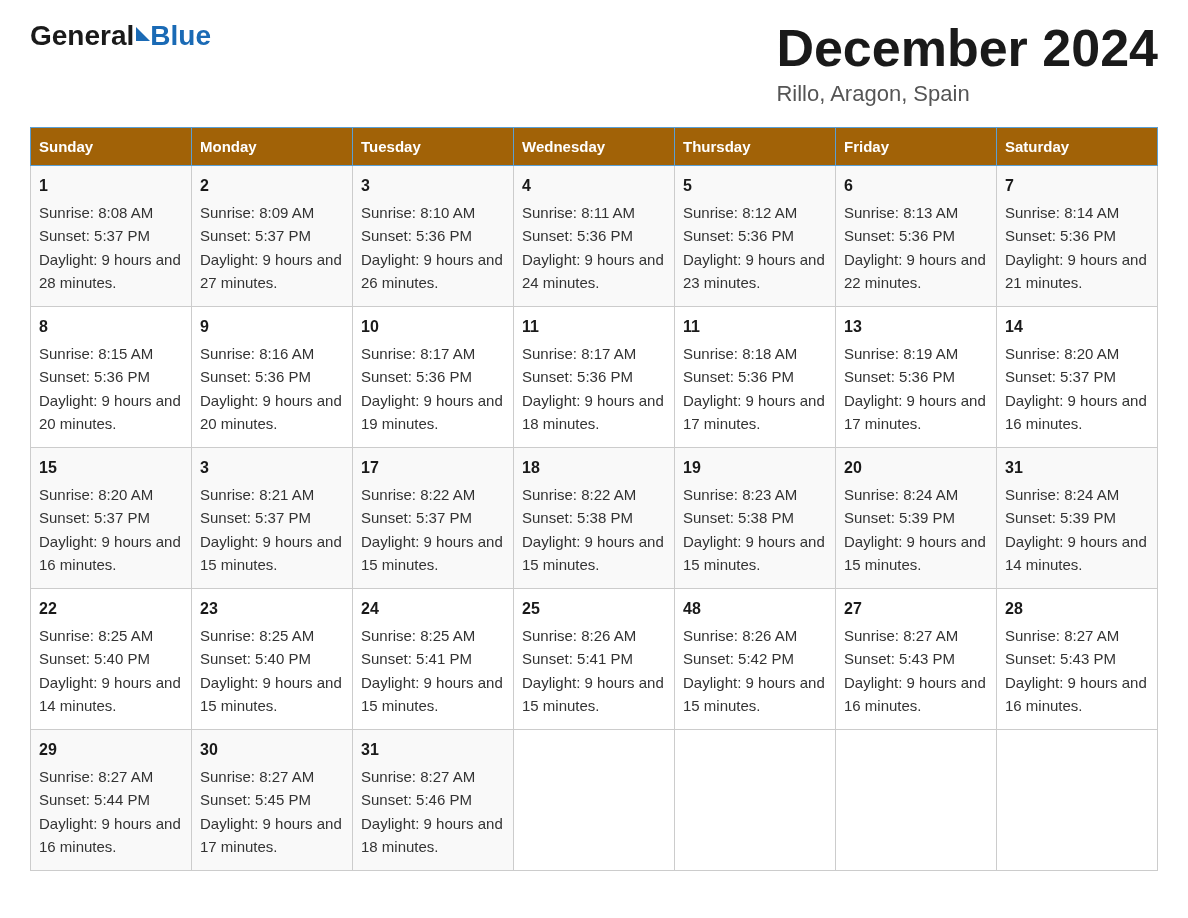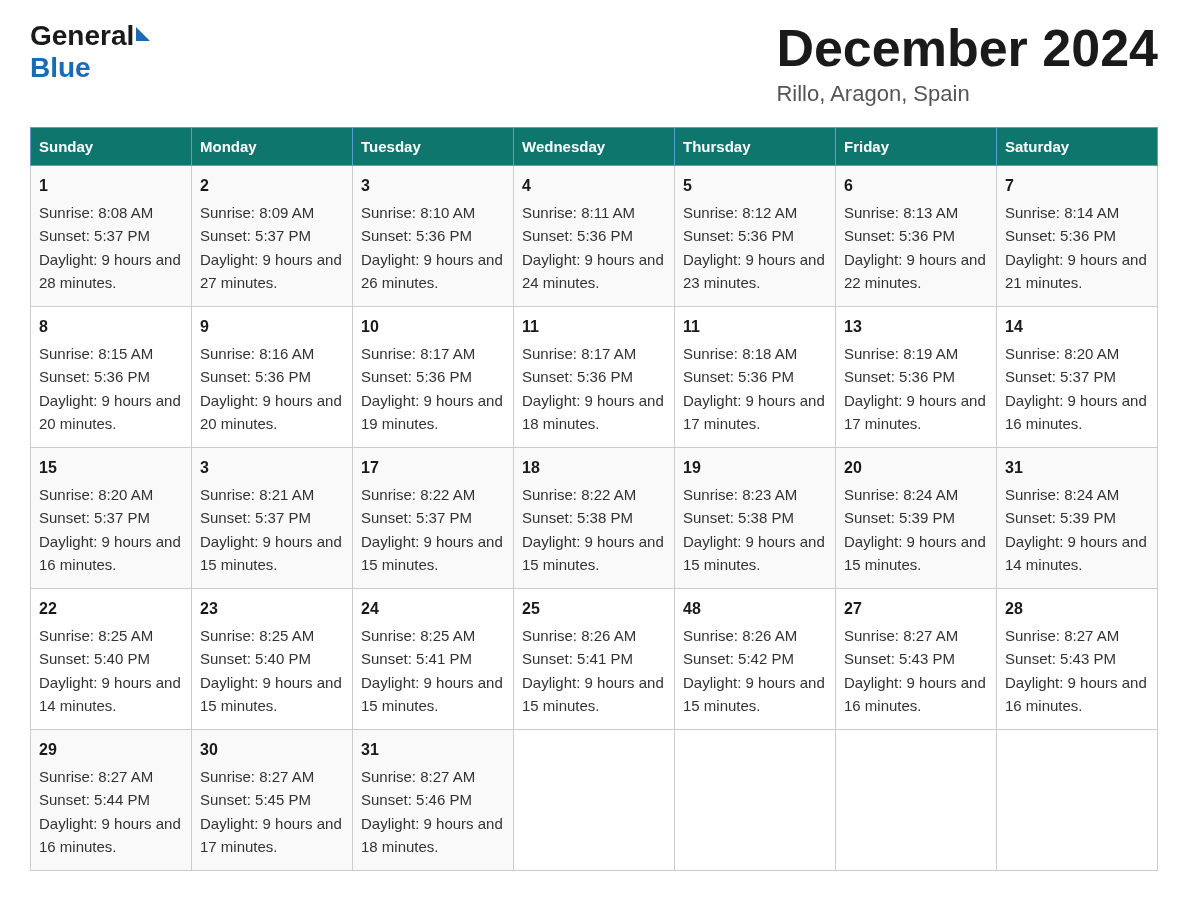--- a/index.html
+++ b/index.html
@@ -11,21 +11,21 @@
       min-height: 918px;
     }
     .header {
       display: flex;
       justify-content: space-between;
       align-items: flex-start;
       margin-bottom: 20px;
     }
     .logo {
       display: flex;
-      flex-direction: column;
+      flex-direction: row;
     }
     .logo-text {
       display: flex;
       align-items: center;
     }
     .logo-general {
       font-size: 28px;
       font-weight: bold;
       color: #1a1a1a;
       font-family: Arial, sans-serif;
@@ -61,21 +61,21 @@
       font-size: 22px;
       color: #555;
       margin-top: 4px;
     }
     table {
       width: 100%;
       border-collapse: collapse;
       table-layout: fixed;
     }
     thead tr {
-      background-color: #0f766e;
+      background-color: #a16207;
     }
     thead th {
       color: #fff;
       font-size: 15px;
       font-weight: 600;
       padding: 10px 8px;
       text-align: left;
       border: 1px solid #5a9fd4;
     }
     tbody td {

